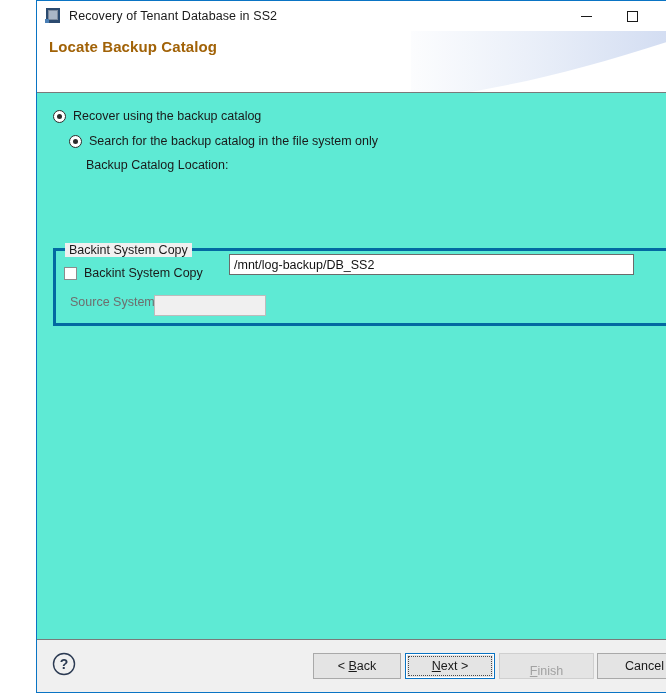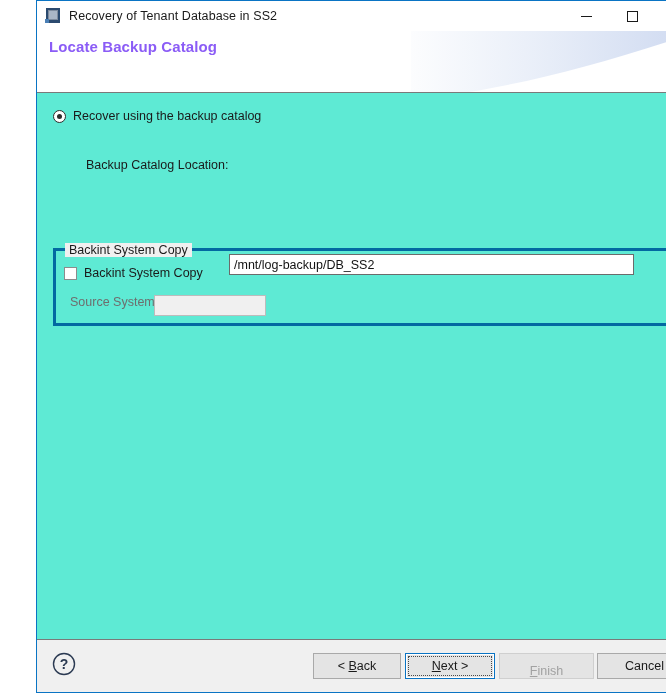--- a/index.html
+++ b/index.html
@@ -102,21 +102,21 @@
     width: 300px;
     height: 150px;
     pointer-events: none;
   }
   .header-title {
     position: absolute;
     left: 12px;
     top: 7px;
     font-size: 15px;
     font-weight: bold;
-    color: #8b5cf6;
+    color: #a16207;
     letter-spacing: 0.1px;
   }
   .header-sub {
     position: absolute;
     left: 17px;
     top: 33px;
     font-size: 12.5px;
     color: #1d1d1d;
   }
 
@@ -309,20 +309,24 @@
     <div class="header-title">Locate Backup Catalog</div>
   </div>
 
   <div class="body-area">
 
     <div class="row" style="left:16px; top:16px;">
       <span class="radio checked"></span>
       <span class="lbl">Recover using the backup catalog</span>
     </div>
 
+    <div class="row" style="left:32px; top:41px;">
+      <span class="radio checked"></span>
+      <span class="lbl">Search for the backup catalog in the file system only</span>
+    </div>
 
     <div class="row" style="left:49px; top:65px;">
       <span class="lbl" style="margin-right:8px;">Backup Catalog Location:</span>
     </div>
     <input class="textfield" type="text" style="position: absolute; left: 192px; top: 161px; width: 405px;" value="/mnt/log-backup/DB_SS2">
 
 
     <div class="groupbox" style="left:16px; top:155px; width:634px; height:78px;">
       <span class="gb-title">Backint System Copy</span>
 

